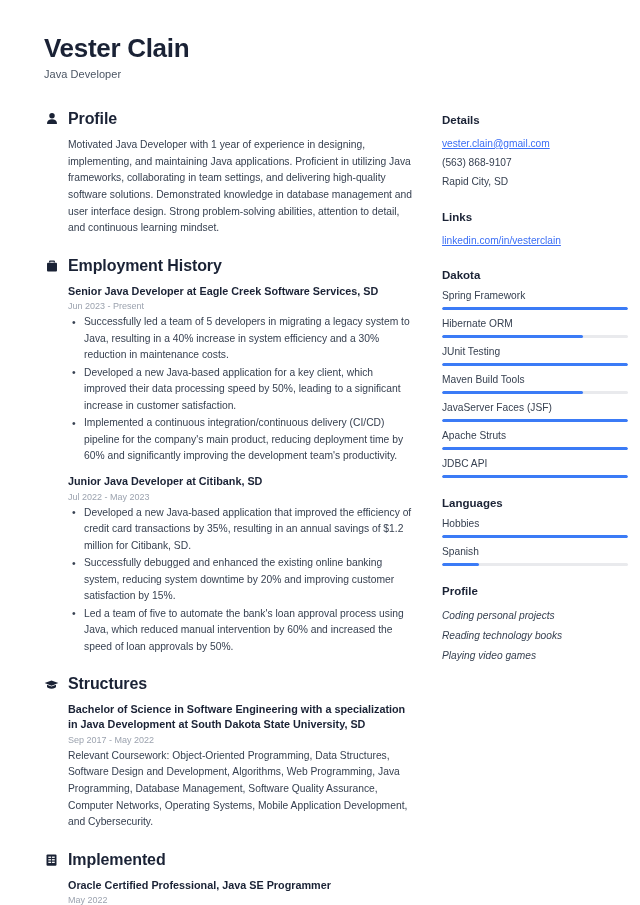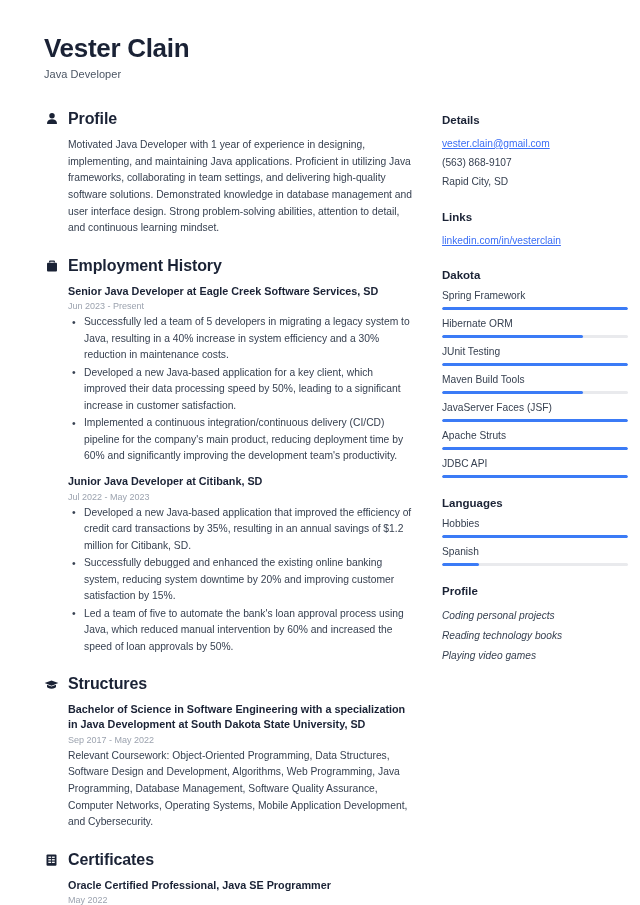--- a/index.html
+++ b/index.html
@@ -258,21 +258,21 @@
             <svg width="13" height="14" viewBox="0 0 14 16" fill="currentColor">
               <rect x="1.3" y="1.6" width="11.4" height="13" rx="1.2"></rect>
               <rect x="3.4" y="4.1" width="3.2" height="1.5" fill="#ffffff"></rect>
               <rect x="7.6" y="4.1" width="3.1" height="1.5" fill="#ffffff"></rect>
               <rect x="3.4" y="7.0" width="3.2" height="1.5" fill="#ffffff"></rect>
               <rect x="7.6" y="7.0" width="3.1" height="1.5" fill="#ffffff"></rect>
               <rect x="3.4" y="9.9" width="3.2" height="1.5" fill="#ffffff"></rect>
               <rect x="7.6" y="9.9" width="3.1" height="1.5" fill="#ffffff"></rect>
             </svg>
           </span>
-          <span class="section-title">Certificates</span>
+          <span class="section-title">Implemented</span>
         </div>
         <div class="section-body">
           <div class="entry">
             <div class="entry-title">Oracle Certified Professional, Java SE Programmer</div>
             <div class="entry-date">May 2022</div>
           </div>
 
         </div>
       </div>
 

